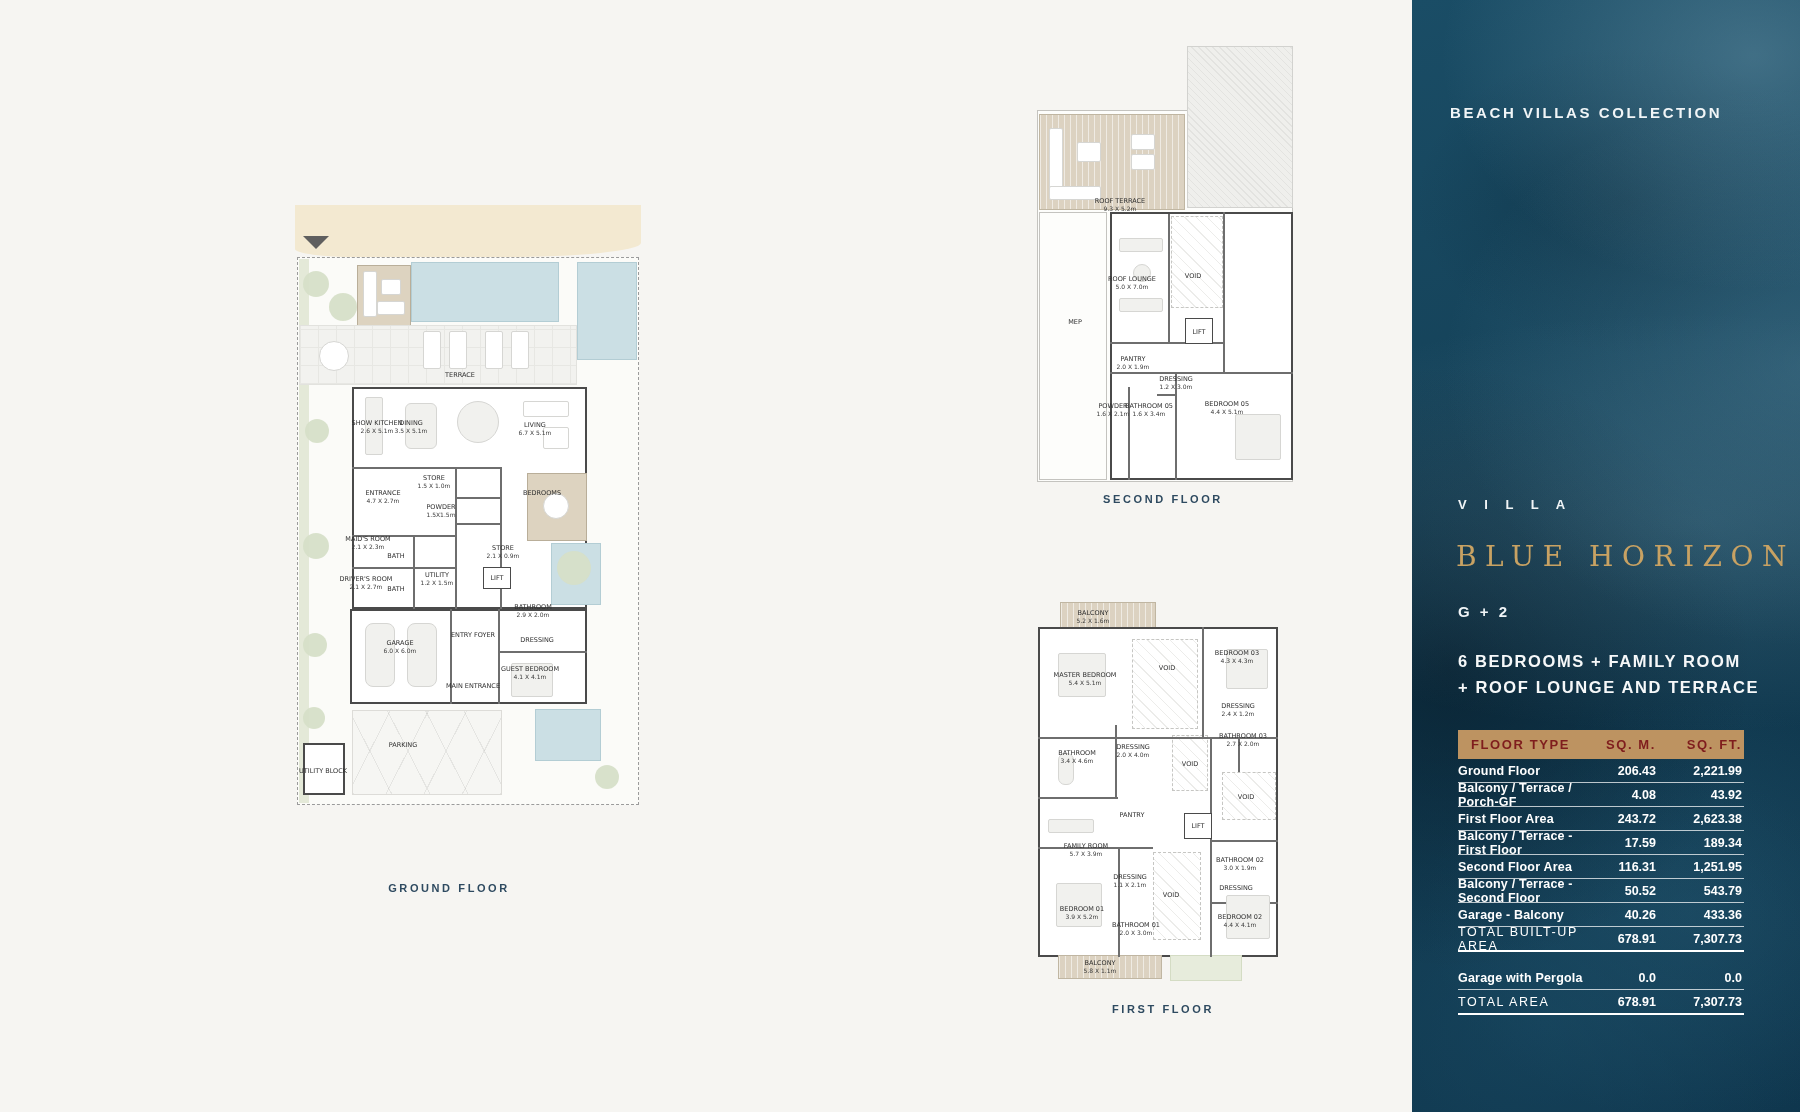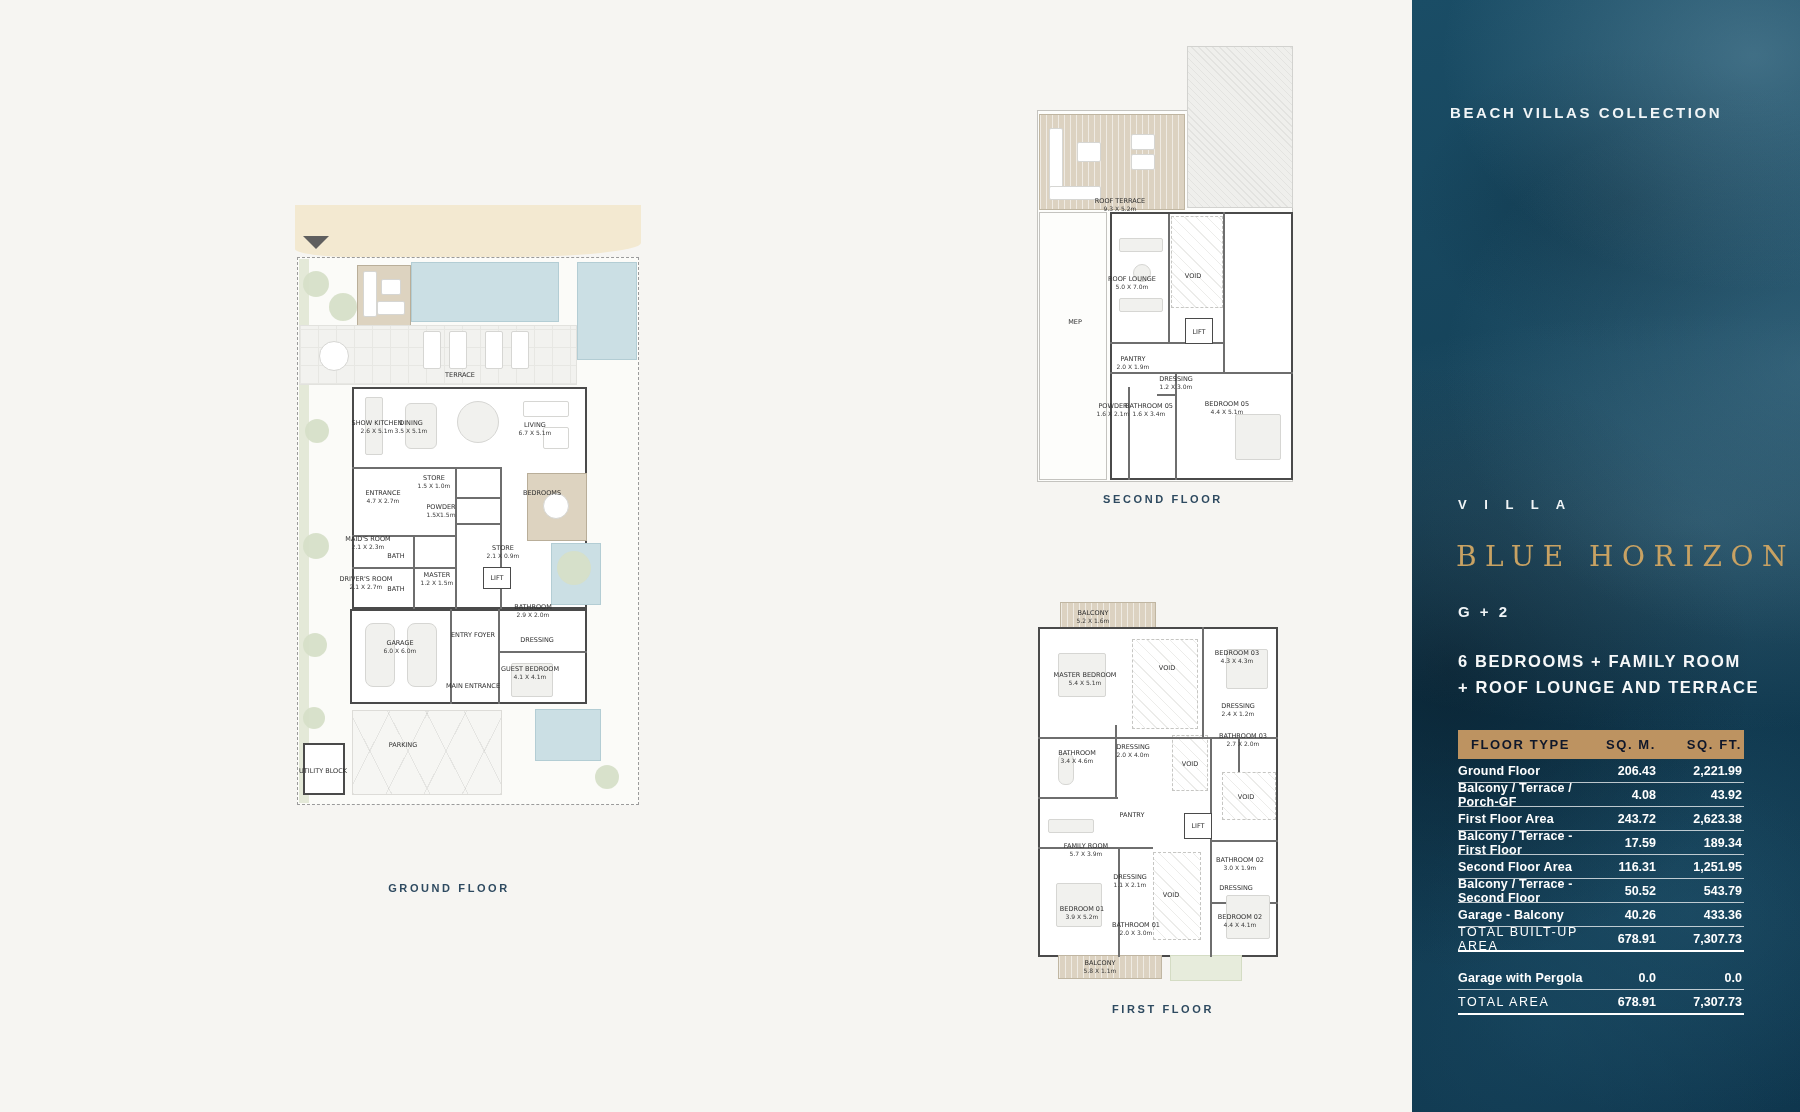--- a/index.html
+++ b/index.html
@@ -59,21 +59,21 @@
   }
   .sb-collection{position:absolute;left:38px;top:104px;font-size:15px;font-weight:bold;
       letter-spacing:2.6px;color:#f1f5f7;}
   .sb-villa{position:absolute;left:46px;top:497px;font-size:13px;font-weight:bold;letter-spacing:7px;color:#f1f5f7;}
   .sb-name{position:absolute;left:44px;top:540px;font-family:"DejaVu Serif",serif;
       font-size:28px;letter-spacing:8.5px;color:#c8a263;white-space:nowrap;}
   .sb-storeys{position:absolute;left:46px;top:603px;font-size:15px;font-weight:bold;letter-spacing:3px;color:#f1f5f7;}
   .sb-desc{position:absolute;left:46px;top:648px;font-size:16.5px;font-weight:bold;
       letter-spacing:1.6px;line-height:26px;color:#f6f8f9;}
   .sb-table{position:absolute;left:46px;top:730px;width:286px;}
-  .thead{display:flex;align-items:center;height:29px;background:#bd9361;color:#0f172a;
+  .thead{display:flex;align-items:center;height:29px;background:#bd9361;color:#7f1d1d;
       font-size:13px;font-weight:bold;letter-spacing:1.6px;}
   .thead .hlbl{flex:1;padding-left:13px;}
   .thead .hnum{width:70px;text-align:right;}
   .thead .hnum2{width:86px;text-align:right;padding-right:2px;}
   .trow{display:flex;align-items:center;height:23px;border-bottom:1px solid rgba(255,255,255,.72);
       color:#fff;font-size:12.5px;}
   .trow .lbl{flex:1;font-weight:600;letter-spacing:.2px;}
   .trow .num{width:70px;text-align:right;font-weight:600;}
   .trow .num2{width:86px;text-align:right;font-weight:600;padding-right:2px;}
   .trow.emph{border-bottom:2px solid #ffffff;}
@@ -182,21 +182,21 @@
       <div class="rn">BATH</div>
     </div>
   <div class="rm" style="left:71px;top:378px">
       <div class="rn">DRIVER'S ROOM</div>
       <div class="rd">2.1 X 2.7m</div>
     </div>
   <div class="rm" style="left:101px;top:384px">
       <div class="rn">BATH</div>
     </div>
   <div class="rm" style="left:142px;top:374px">
-      <div class="rn">MASTER</div>
+      <div class="rn">UTILITY</div>
       <div class="rd">1.2 X 1.5m</div>
     </div>
   <div class="rm" style="left:208px;top:347px">
       <div class="rn">STORE</div>
       <div class="rd">2.1 X 0.9m</div>
     </div>
   <div class="liftbox" style="left:188px;top:362px;width:28px;height:22px"></div>
   <div class="rm" style="left:202px;top:373px">
       <div class="rn">LIFT</div>
     </div>

